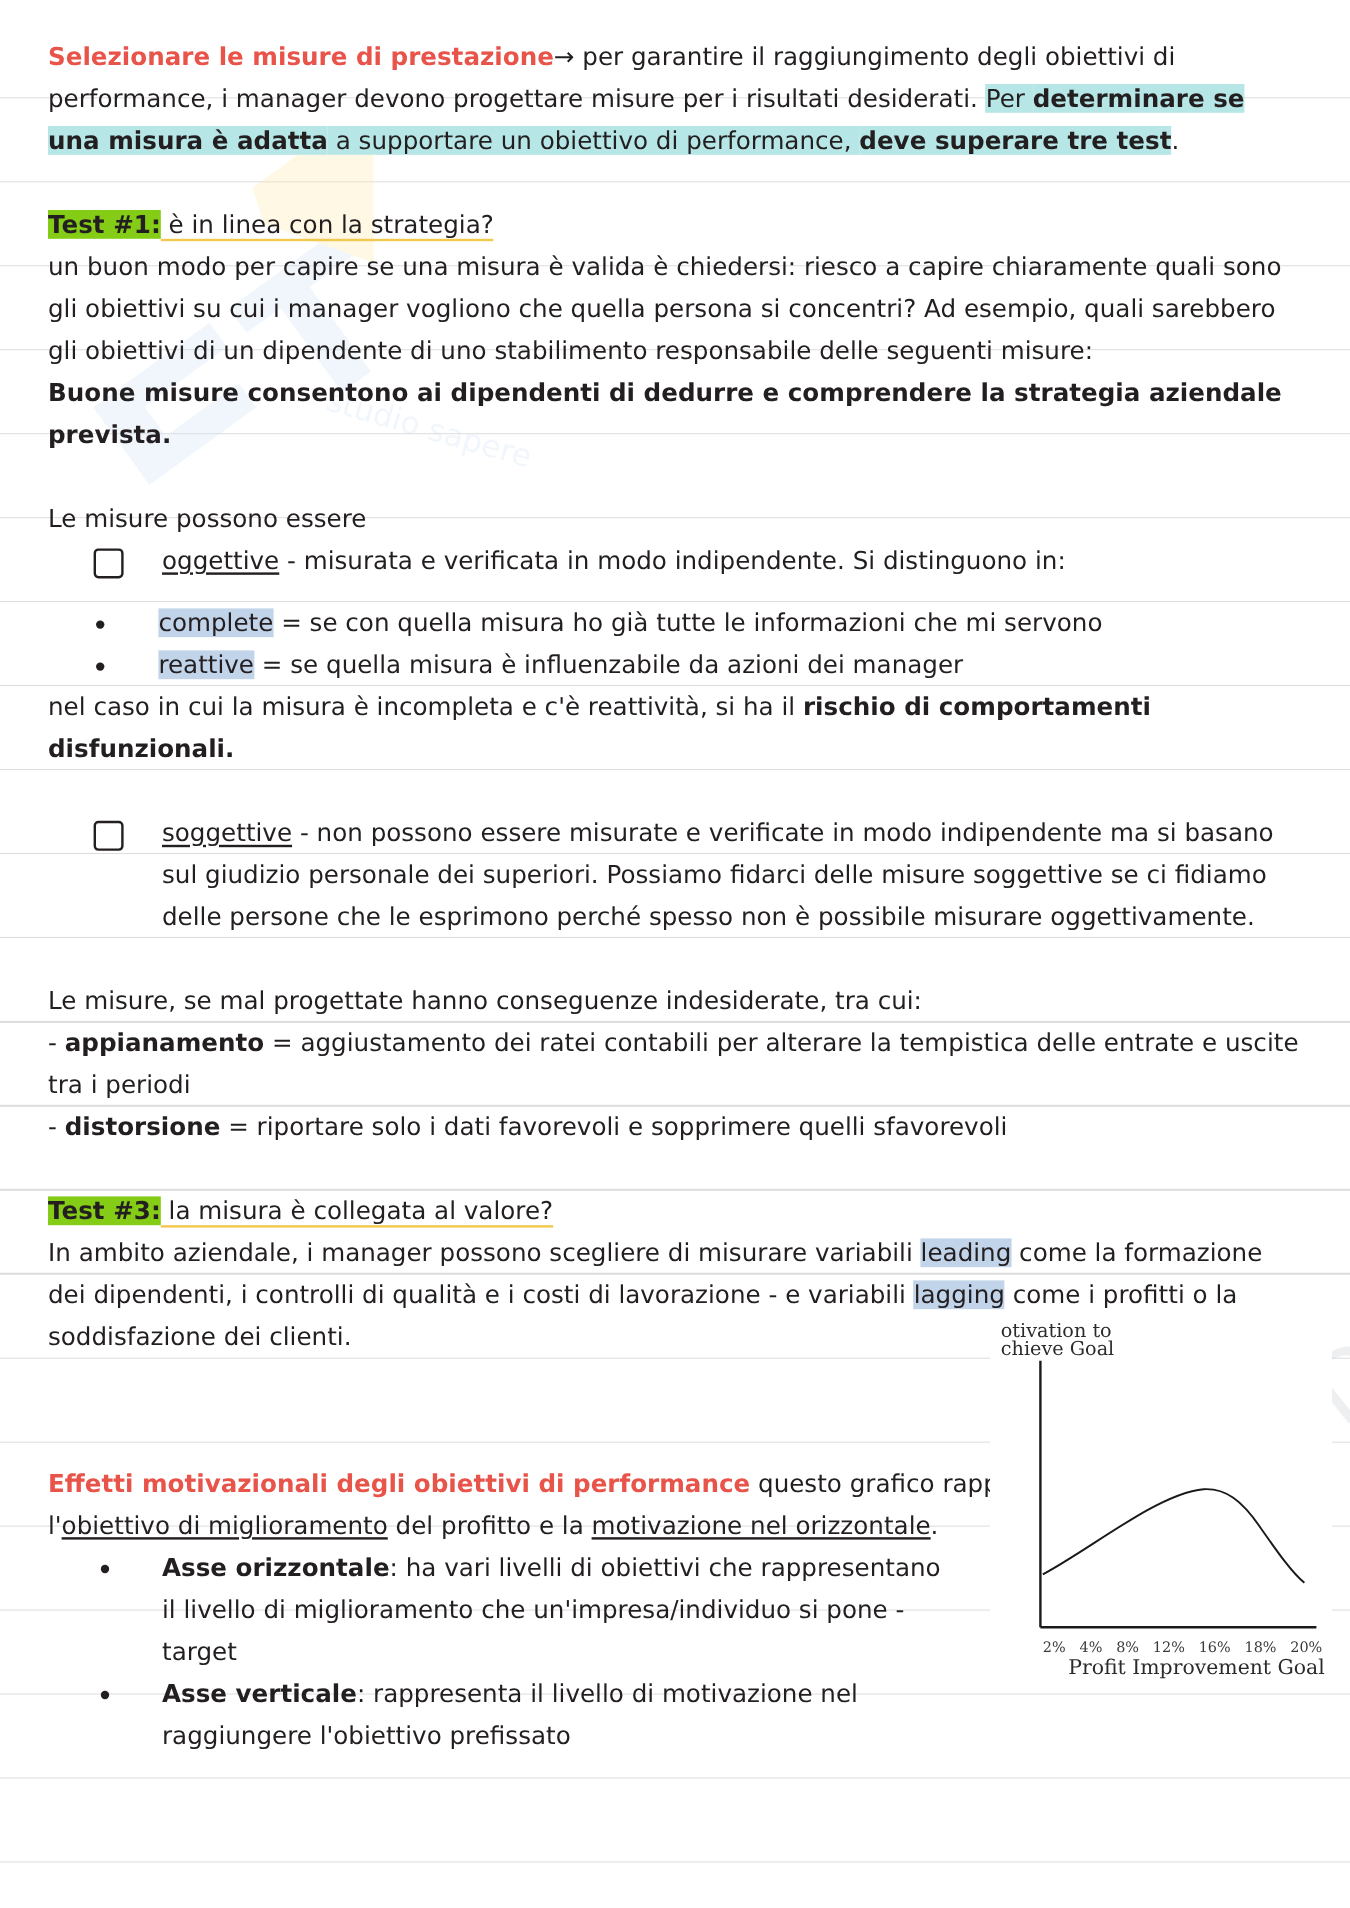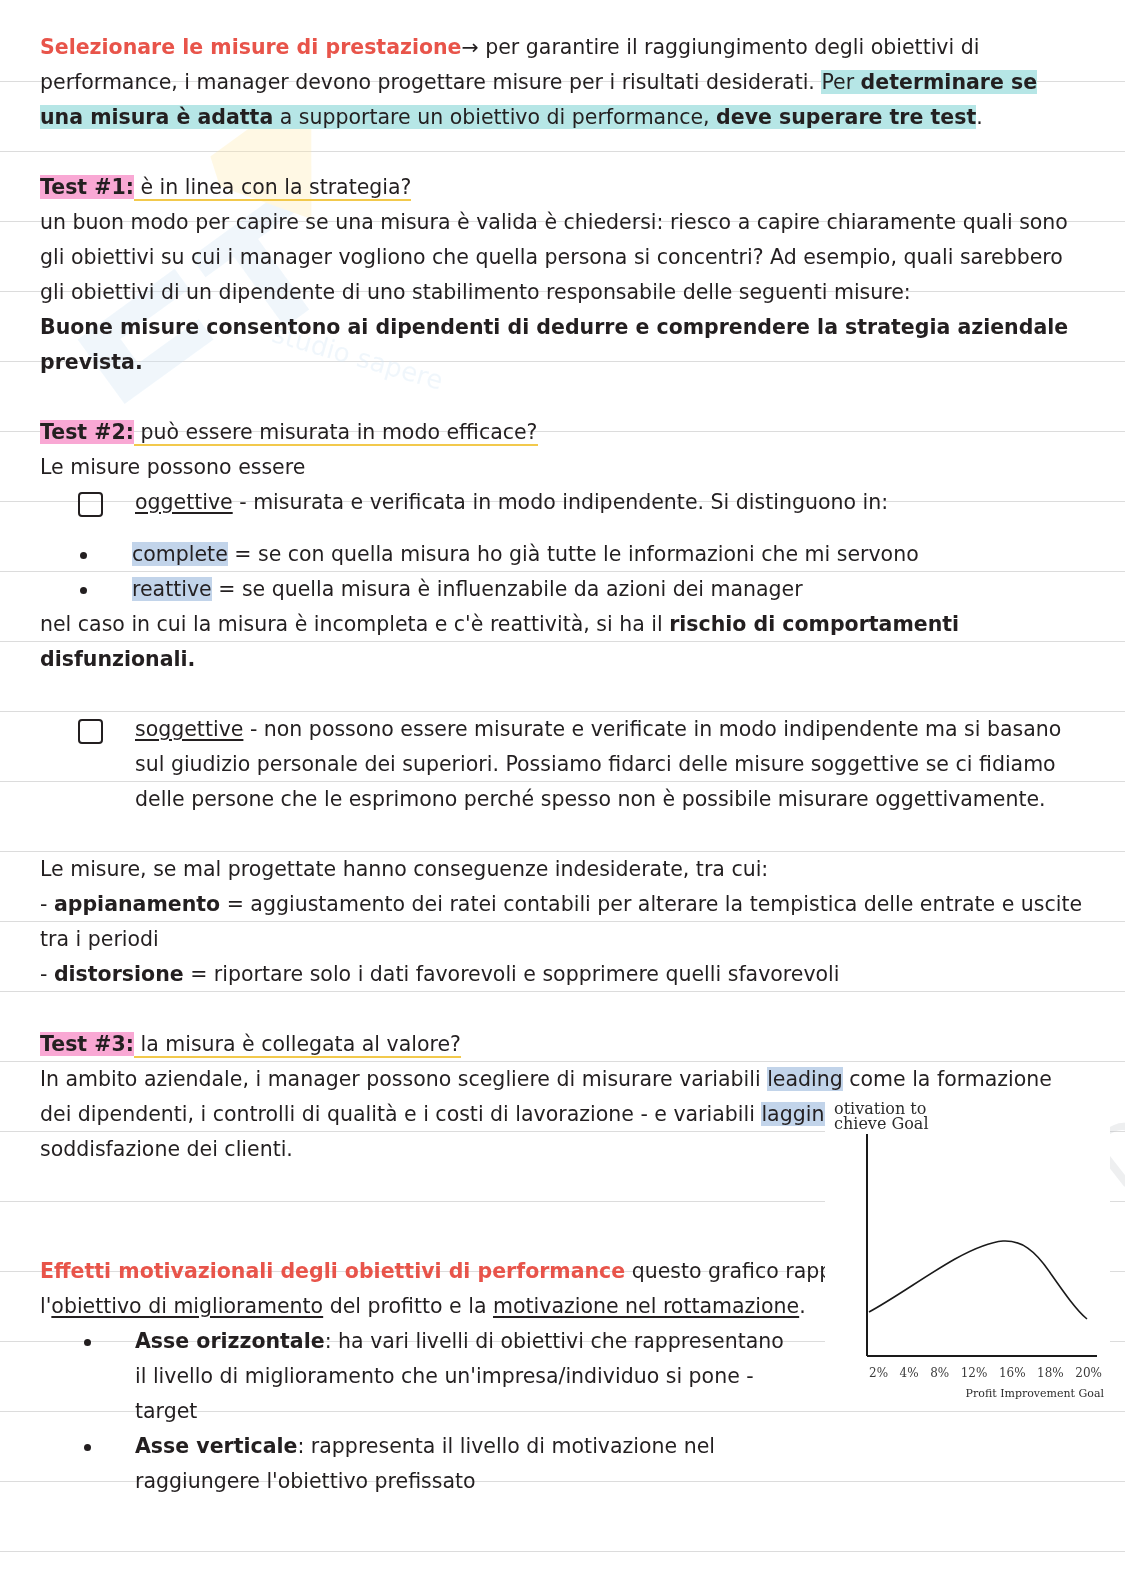--- a/index.html
+++ b/index.html
@@ -78,21 +78,21 @@
   .gap-lg { height: 52px; }
 
   
   .red {
     color: #e8544a;
     font-weight: bold;
   }
   .b { font-weight: bold; }
   .u { text-decoration: underline; text-underline-offset: 3px; }
   .hl-cyan { background: #b6e6e6; }
-  .hl-yellow { background: #f9a8d4; font-weight: bold; }
+  .hl-yellow { background: #84cc16; font-weight: bold; }
   .hl-blue { background: #c2d4ea; }
   .u-yellow {
     border-bottom: 2.5px solid #f2c94c;
     padding-bottom: 0;
   }
 
   
   ul.bul {
     margin: 0;
     padding: 0;
@@ -151,21 +151,21 @@
     line-height: 15px;
     color: #2b2b2b;
   }
   .fig-xlabel {
     position: absolute;
     left: 0;
     right: 6px;
     bottom: 0px;
     text-align: right;
     font-family: "DejaVu Serif", serif;
-    font-size: 11px;
+    font-size: 17px;
     color: #2b2b2b;
   }
   .fig-svg {
     position: absolute;
     left: 0; top: 28px;
     width: 285px;
     height: 250px;
   }
   .fig-ticks {
     position: absolute;
@@ -241,23 +241,20 @@
     <div class="gap"></div>
 
     <p>
       <span class="hl-yellow">Test #1:</span><span class="u-yellow"> è in linea con la strategia?</span>
     </p>
     <p>un buon modo per capire se una misura è valida è chiedersi: riesco a capire chiaramente quali sono gli obiettivi su cui i manager vogliono che quella persona si concentri? Ad esempio, quali sarebbero gli obiettivi di un dipendente di uno stabilimento responsabile delle seguenti misure:</p>
     <p class="b">Buone misure consentono ai dipendenti di dedurre e comprendere la strategia aziendale prevista.</p>
 
     <div class="gap"></div>
 
-    <p>
-      <span class="hl-yellow">Test #2:</span><span class="u-yellow"> può essere misurata in modo efficace?</span>
-    </p>
     <p>Le misure possono essere</p>
 
     <div class="cbrow">
       <span class="cbox"></span>
       <span class="u">oggettive</span><span> - misurata e verificata in modo indipendente. Si distinguono in:</span>
     </div>
 
     <div class="gap-sm"></div>
 
     <ul class="bul tight">
@@ -292,21 +289,21 @@
       <span class="hl-yellow">Test #3:</span><span class="u-yellow"> la misura è collegata al valore?</span>
     </p>
     <p>
       <span>In ambito aziendale, i manager possono scegliere di misurare variabili </span><span class="hl-blue">leading</span><span> come la formazione dei dipendenti, i controlli di qualità e i costi di lavorazione - e variabili </span><span class="hl-blue">lagging</span><span> come i profitti o la soddisfazione dei clienti.</span>
     </p>
 
     <div class="gap-lg"></div>
     <div class="gap"></div>
 
     <p>
-      <span class="red">Effetti motivazionali degli obiettivi di performance</span><span> questo grafico rappresenta la relazione tra l'</span><span class="u">obiettivo di miglioramento</span><span> del profitto e la </span><span class="u">motivazione nel rottamazione</span><span>.</span>
+      <span class="red">Effetti motivazionali degli obiettivi di performance</span><span> questo grafico rappresenta la relazione tra l'</span><span class="u">obiettivo di miglioramento</span><span> del profitto e la </span><span class="u">motivazione nel orizzontale</span><span>.</span>
     </p>
 
     <div class="figspacer"></div>
 
     <ul class="bul">
       <li><span class="b">Asse orizzontale</span><span>: ha vari livelli di obiettivi che rappresentano il livello di miglioramento che un'impresa/individuo si pone - target</span></li>
       <li><span class="b">Asse verticale</span><span>: rappresenta il livello di motivazione nel raggiungere l'obiettivo prefissato</span></li>
 
     </ul>
 

